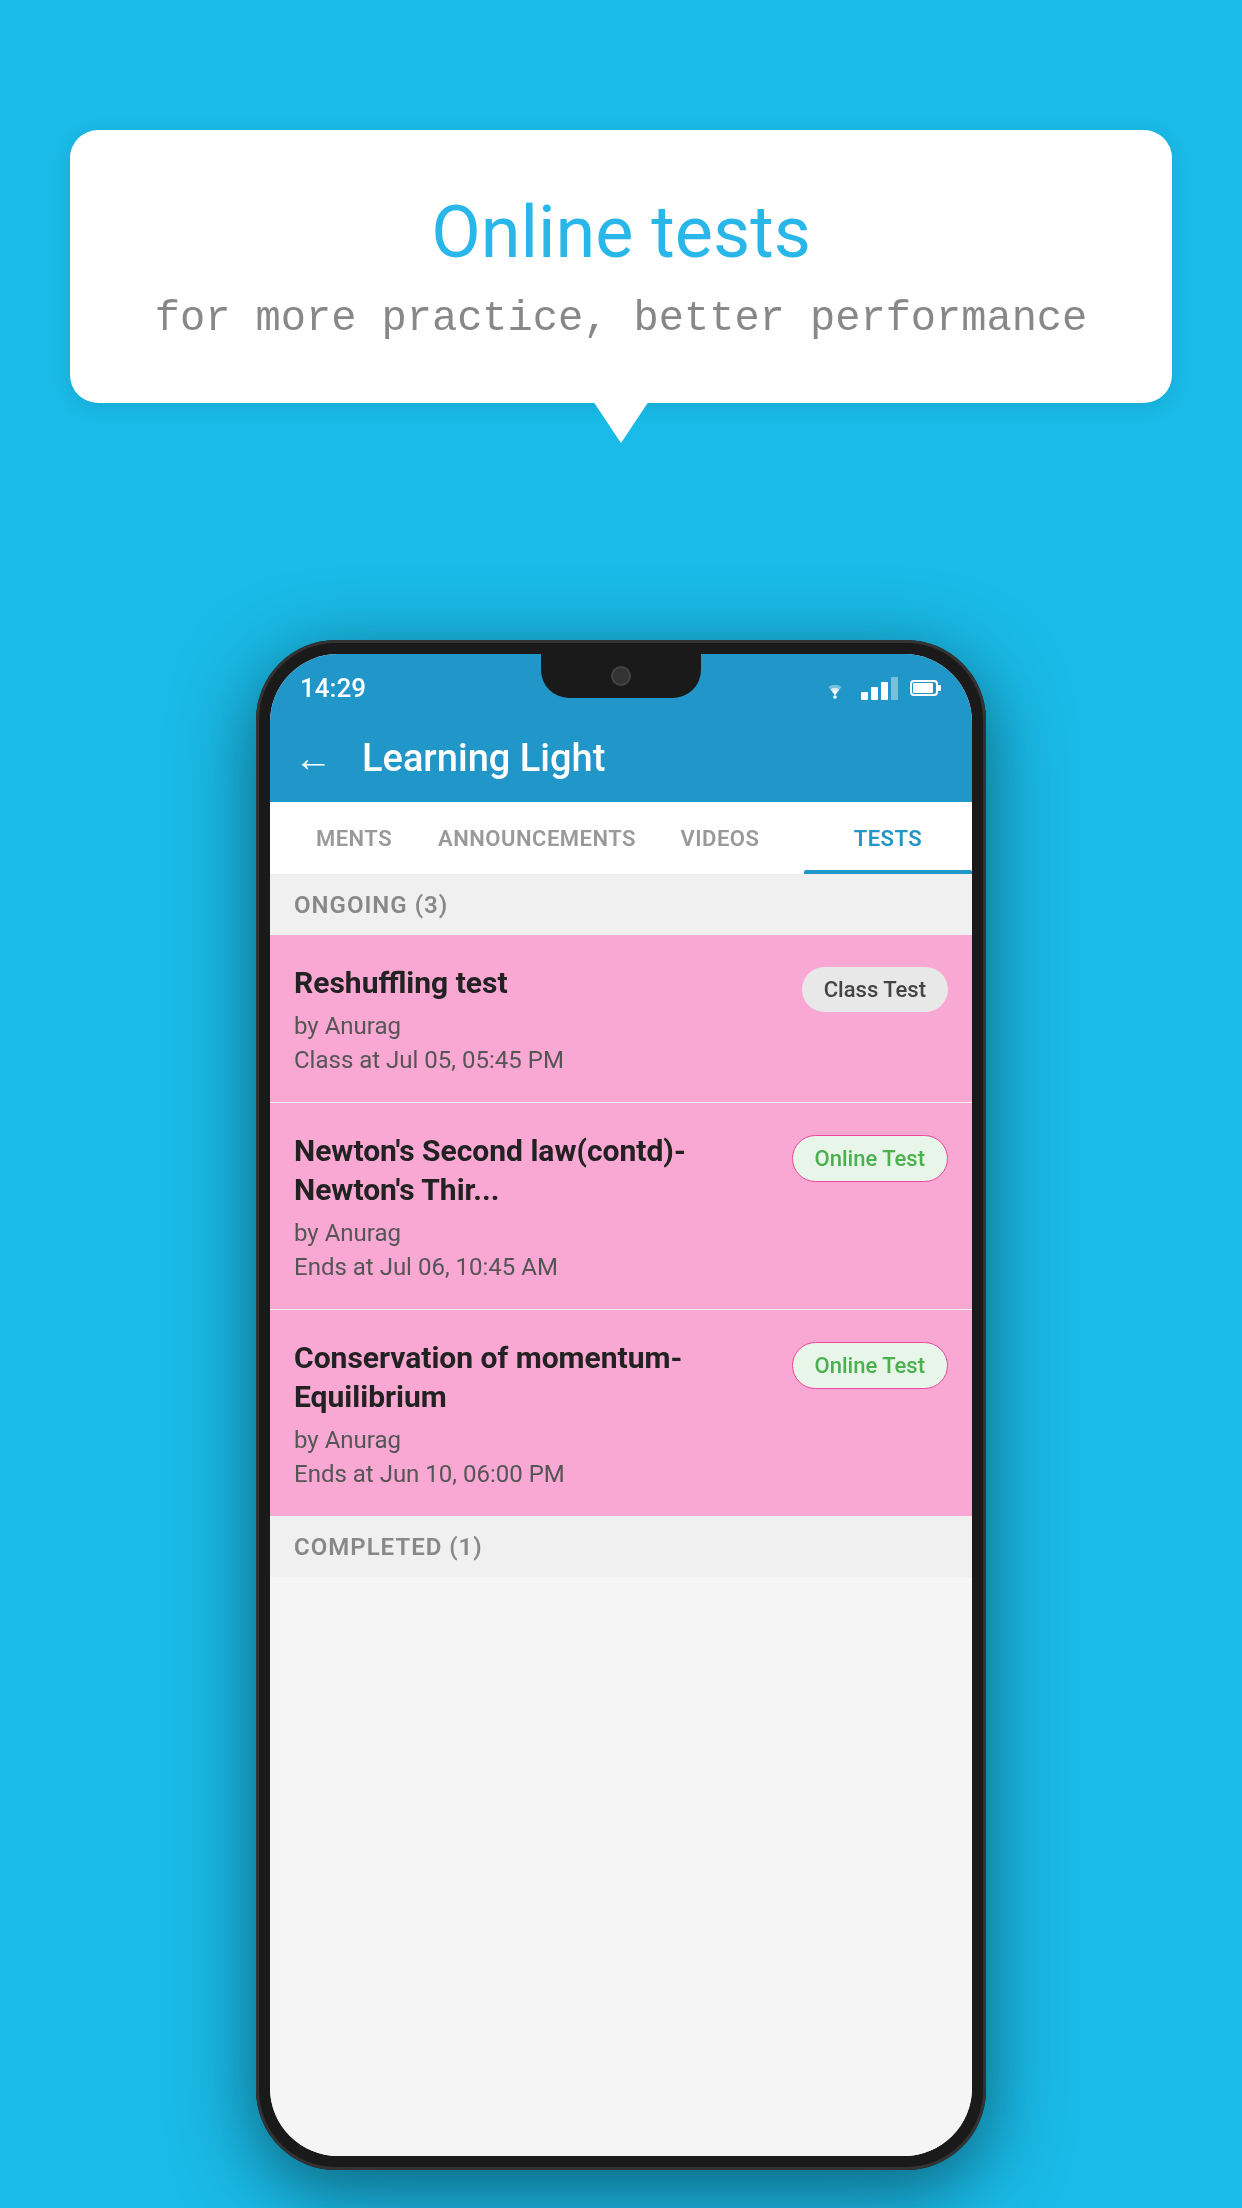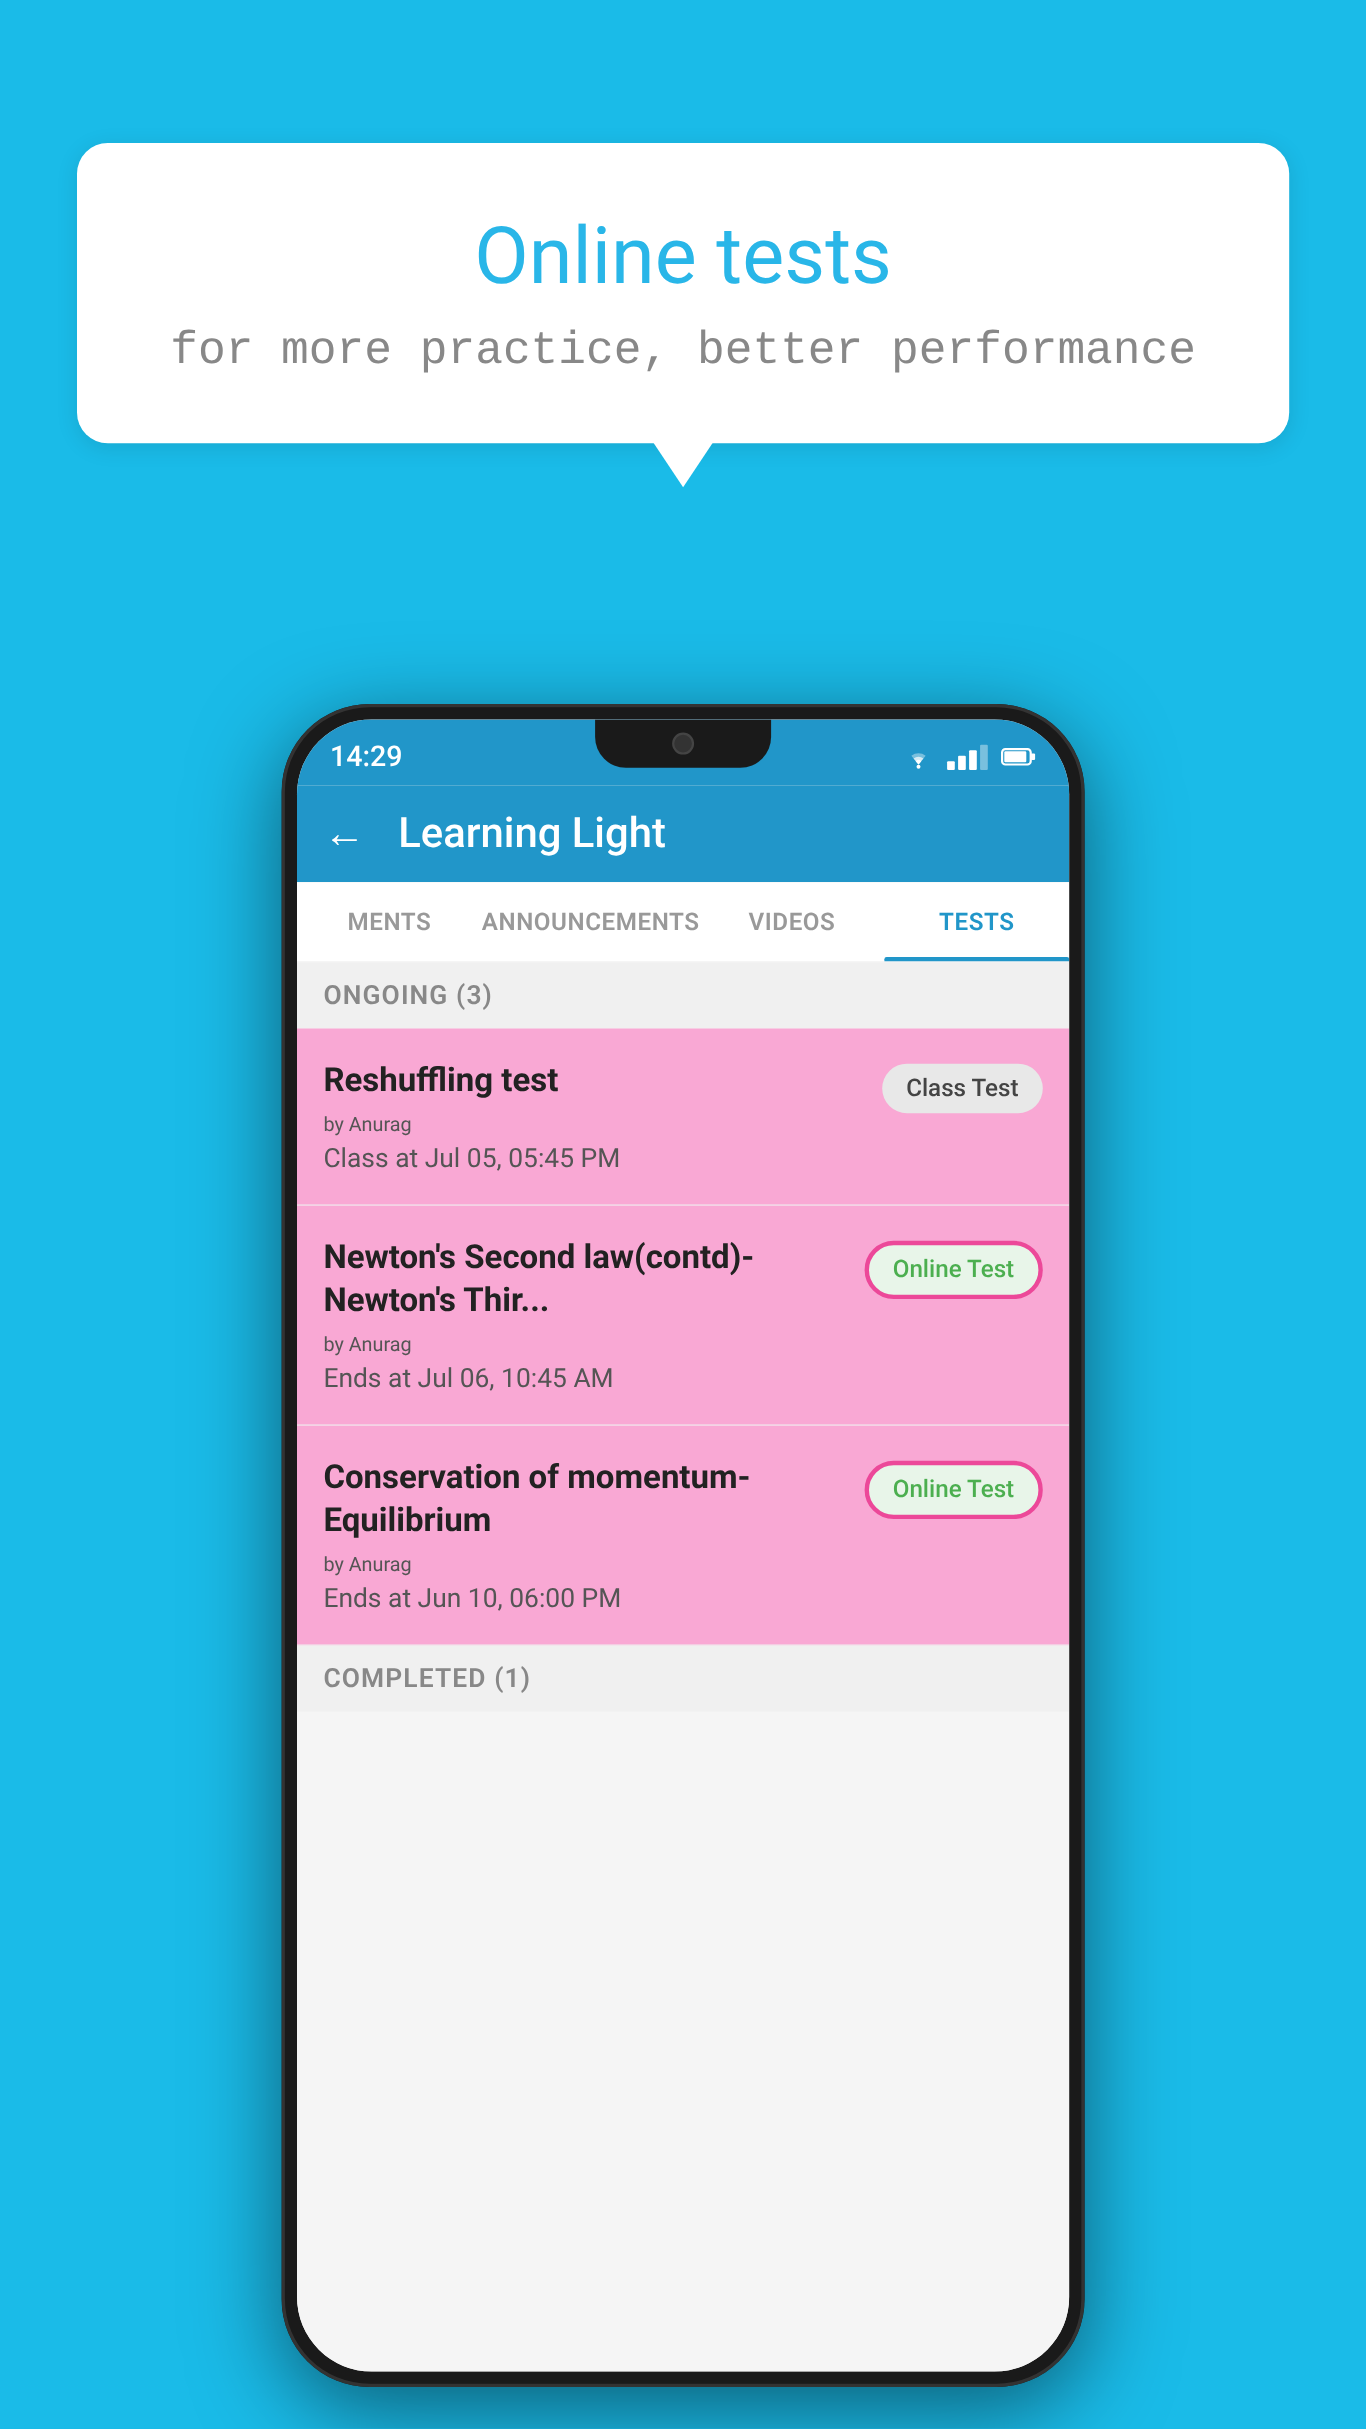--- a/index.html
+++ b/index.html
@@ -294,21 +294,21 @@
 
     .test-name {
       font-size: 30px;
       font-weight: 700;
       color: #222;
       margin-bottom: 10px;
       line-height: 1.3;
     }
 
     .test-author {
-      font-size: 18px;
+      font-size: 24px;
       color: #555;
       margin-bottom: 6px;
     }
 
     .test-time {
       font-size: 24px;
       color: #555;
     }
 
     .test-badge {
@@ -322,21 +322,21 @@
     }
 
     .badge-class {
       background: #e8e8e8;
       color: #444;
     }
 
     .badge-online {
       background: #e8f5e9;
       color: #4CAF50;
-      border: 4px solid #ec4899;
+      border: 1px solid #ec4899;
     }
 
     .screen-content {
       height: calc(100% - 60px - 88px);
       overflow-y: auto;
       background: #f5f5f5;
     }
 
     
     .screen-content::-webkit-scrollbar {

